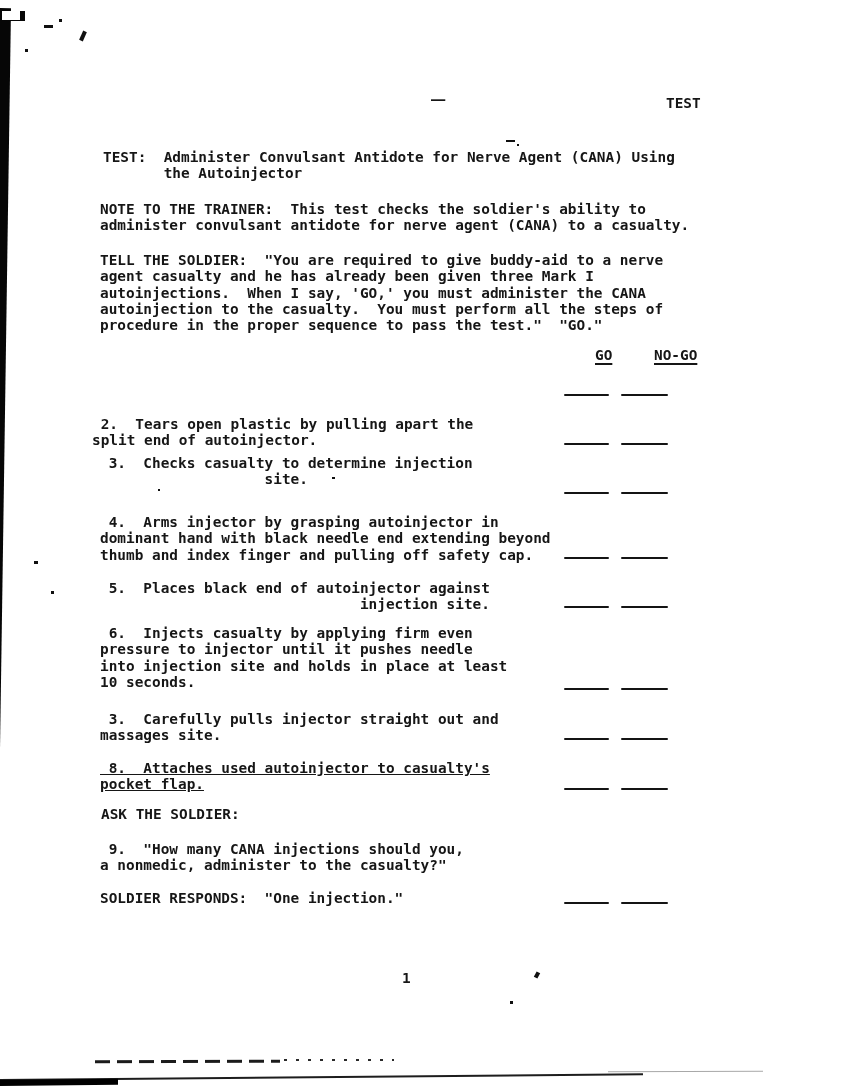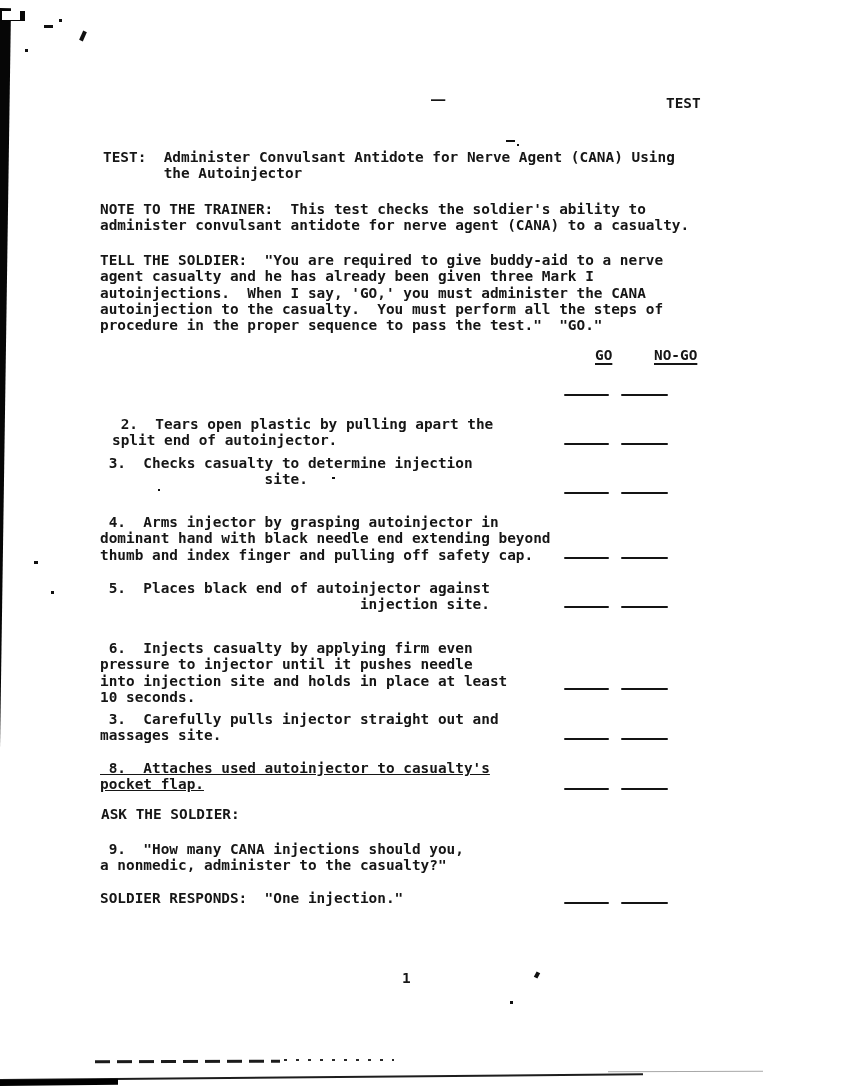--- a/index.html
+++ b/index.html
@@ -61,30 +61,30 @@
        the Autoinjector</div>
   <div class="txt" style="left:100px;top:252px;">TELL THE SOLDIER:  "You are required to give buddy-aid to a nerve
 agent casualty and he has already been given three Mark I
 autoinjections.  When I say, 'GO,' you must administer the CANA
 autoinjection to the casualty.  You must perform all the steps of
 procedure in the proper sequence to pass the test."  "GO."</div>
 
   <div class="txt colhead" style="left:565px;top:347px;">GO</div>
   <div class="txt colhead" style="left:624px;top:347px;">NO-GO</div>
 
-  <div class="txt" style="left:112px;top:416px;"> 2.  Tears open plastic by pulling apart the
+  <div class="txt" style="left:92px;top:416px;"> 2.  Tears open plastic by pulling apart the
 split end of autoinjector.</div>
   <div class="txt" style="left:100px;top:455px;text-align:center;"> 3.  Checks casualty to determine injection
 site.</div>
   <div class="txt" style="left:100px;top:514px;"> 4.  Arms injector by grasping autoinjector in
 dominant hand with black needle end extending beyond
 thumb and index finger and pulling off safety cap.</div>
   <div class="txt" style="left:100px;top:580px;text-align:right;"> 5.  Places black end of autoinjector against
 injection site.</div>
-  <div class="txt" style="left:100px;top:640px;"> 6.  Injects casualty by applying firm even
+  <div class="txt" style="left:100px;top:625px;"> 6.  Injects casualty by applying firm even
 pressure to injector until it pushes needle
 into injection site and holds in place at least
 10 seconds.</div>
   <div class="txt" style="left:100px;top:711px;"> 3.  Carefully pulls injector straight out and
 massages site.</div>
   <div class="txt" style="left:100px;top:760px;text-decoration:underline;"> 8.  Attaches used autoinjector to casualty's
 pocket flap.</div>
 
   <div class="txt" style="left:101px;top:806px;">ASK THE SOLDIER:</div>
   <div class="txt" style="left:100px;top:841px;"> 9.  "How many CANA injections should you,

